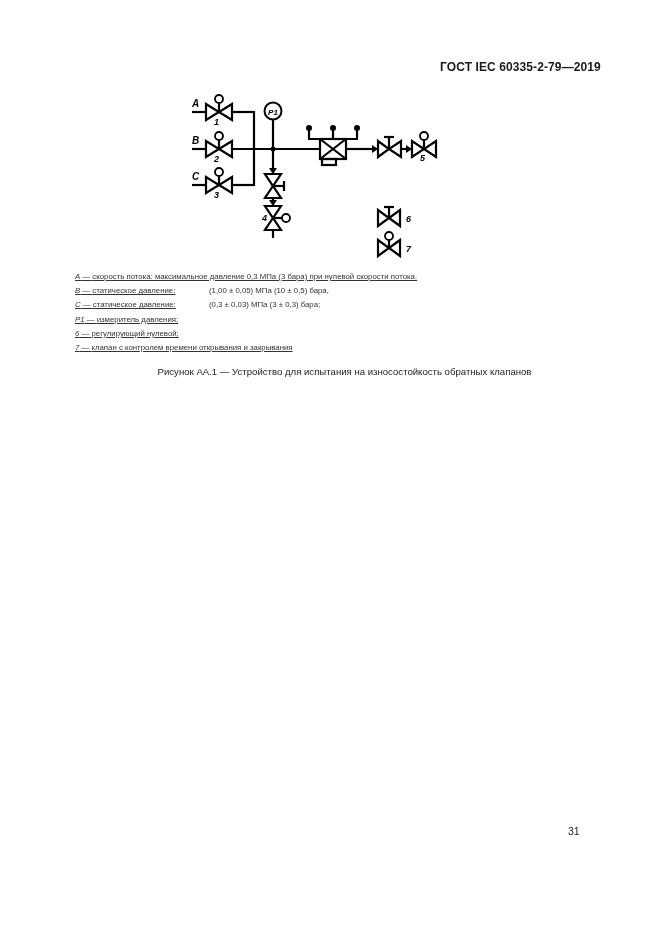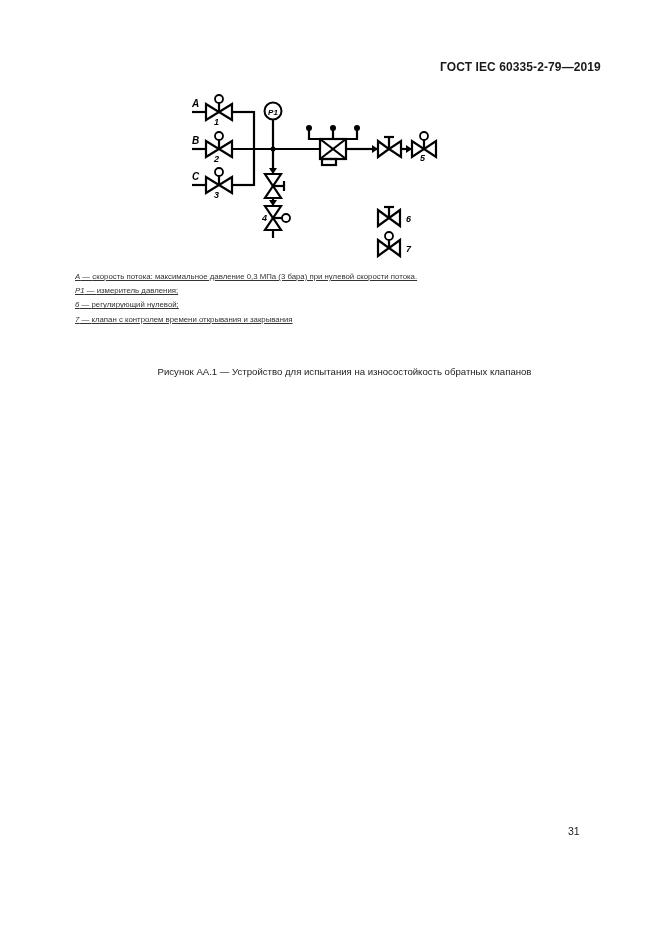--- a/index.html
+++ b/index.html
@@ -134,20 +134,28 @@
     <circle cx="389" cy="236" r="4" stroke-width="1.8"></circle>
   </g>
   <text x="406" y="252" class="num">7</text>
 </svg>
 
 <div class="legend">
   <div class="row">
     <span class="key">A</span><span> — </span><span>скорость потока: максимальное давление 0,3 МПа (3 бара) при нулевой скорости потока.</span>
   </div>
   <div class="row">
+    <span class="key">B</span><span> — </span><span>статическое давление:</span>
+    <span class="val">(1,00 ± 0,05) МПа (10 ± 0,5) бара,</span>
+  </div>
+  <div class="row">
+    <span class="key">C</span><span> — </span><span>статическое давление:</span>
+    <span class="val">(0,3 ± 0,03) МПа (3 ± 0,3) бара;</span>
+  </div>
+  <div class="row">
     <span class="key">P1</span><span> — </span><span>измеритель давления;</span>
   </div>
   <div class="row">
     <span class="key">6</span><span> — </span><span>регулирующий нулевой;</span>
   </div>
   <div class="row">
     <span class="key">7</span><span> — </span><span>клапан с контролем времени открывания и закрывания</span>
   </div>
 </div>
 

